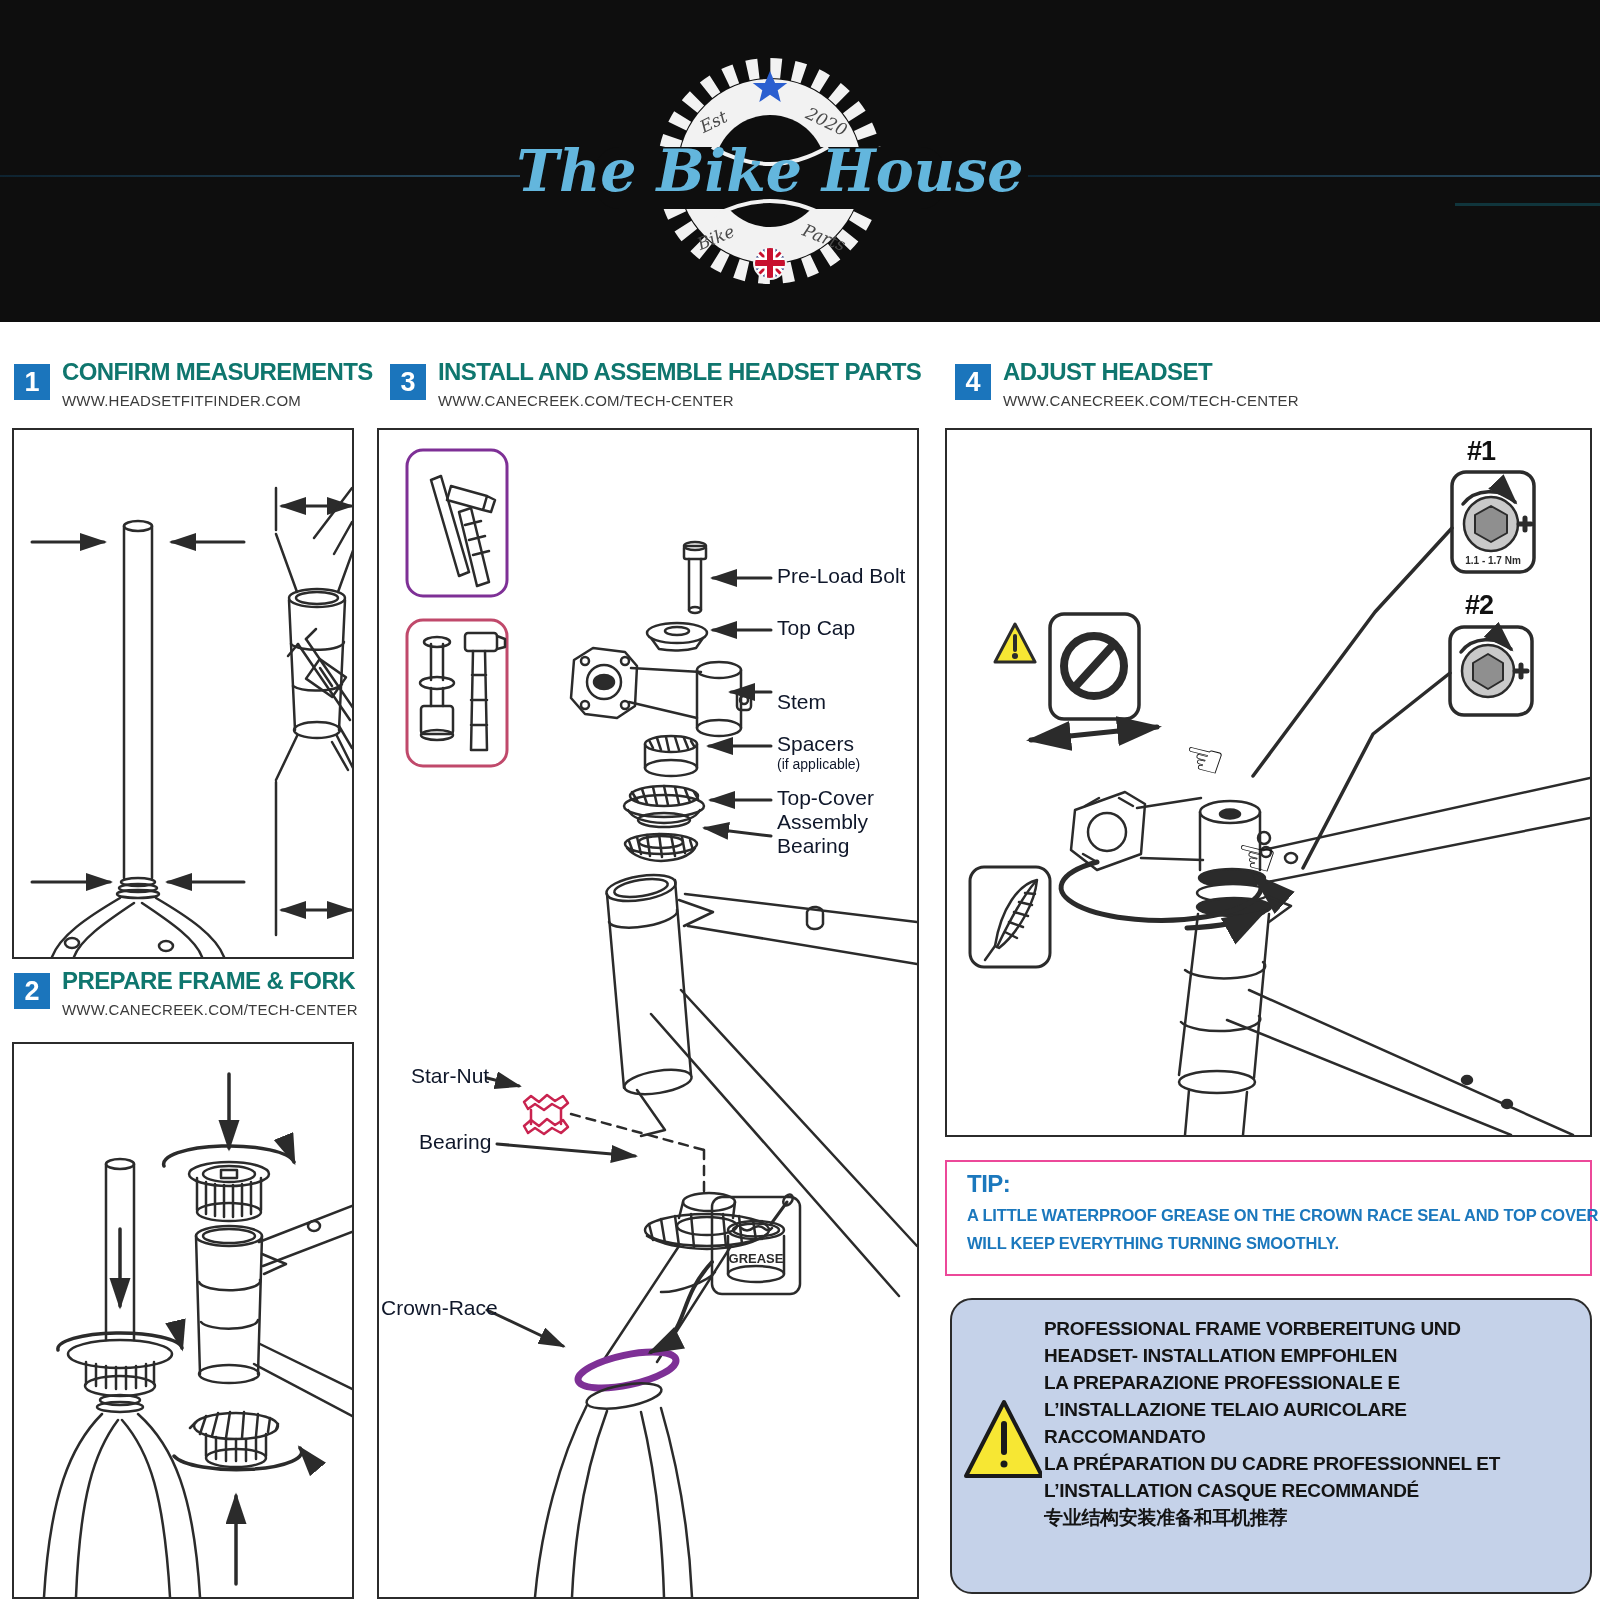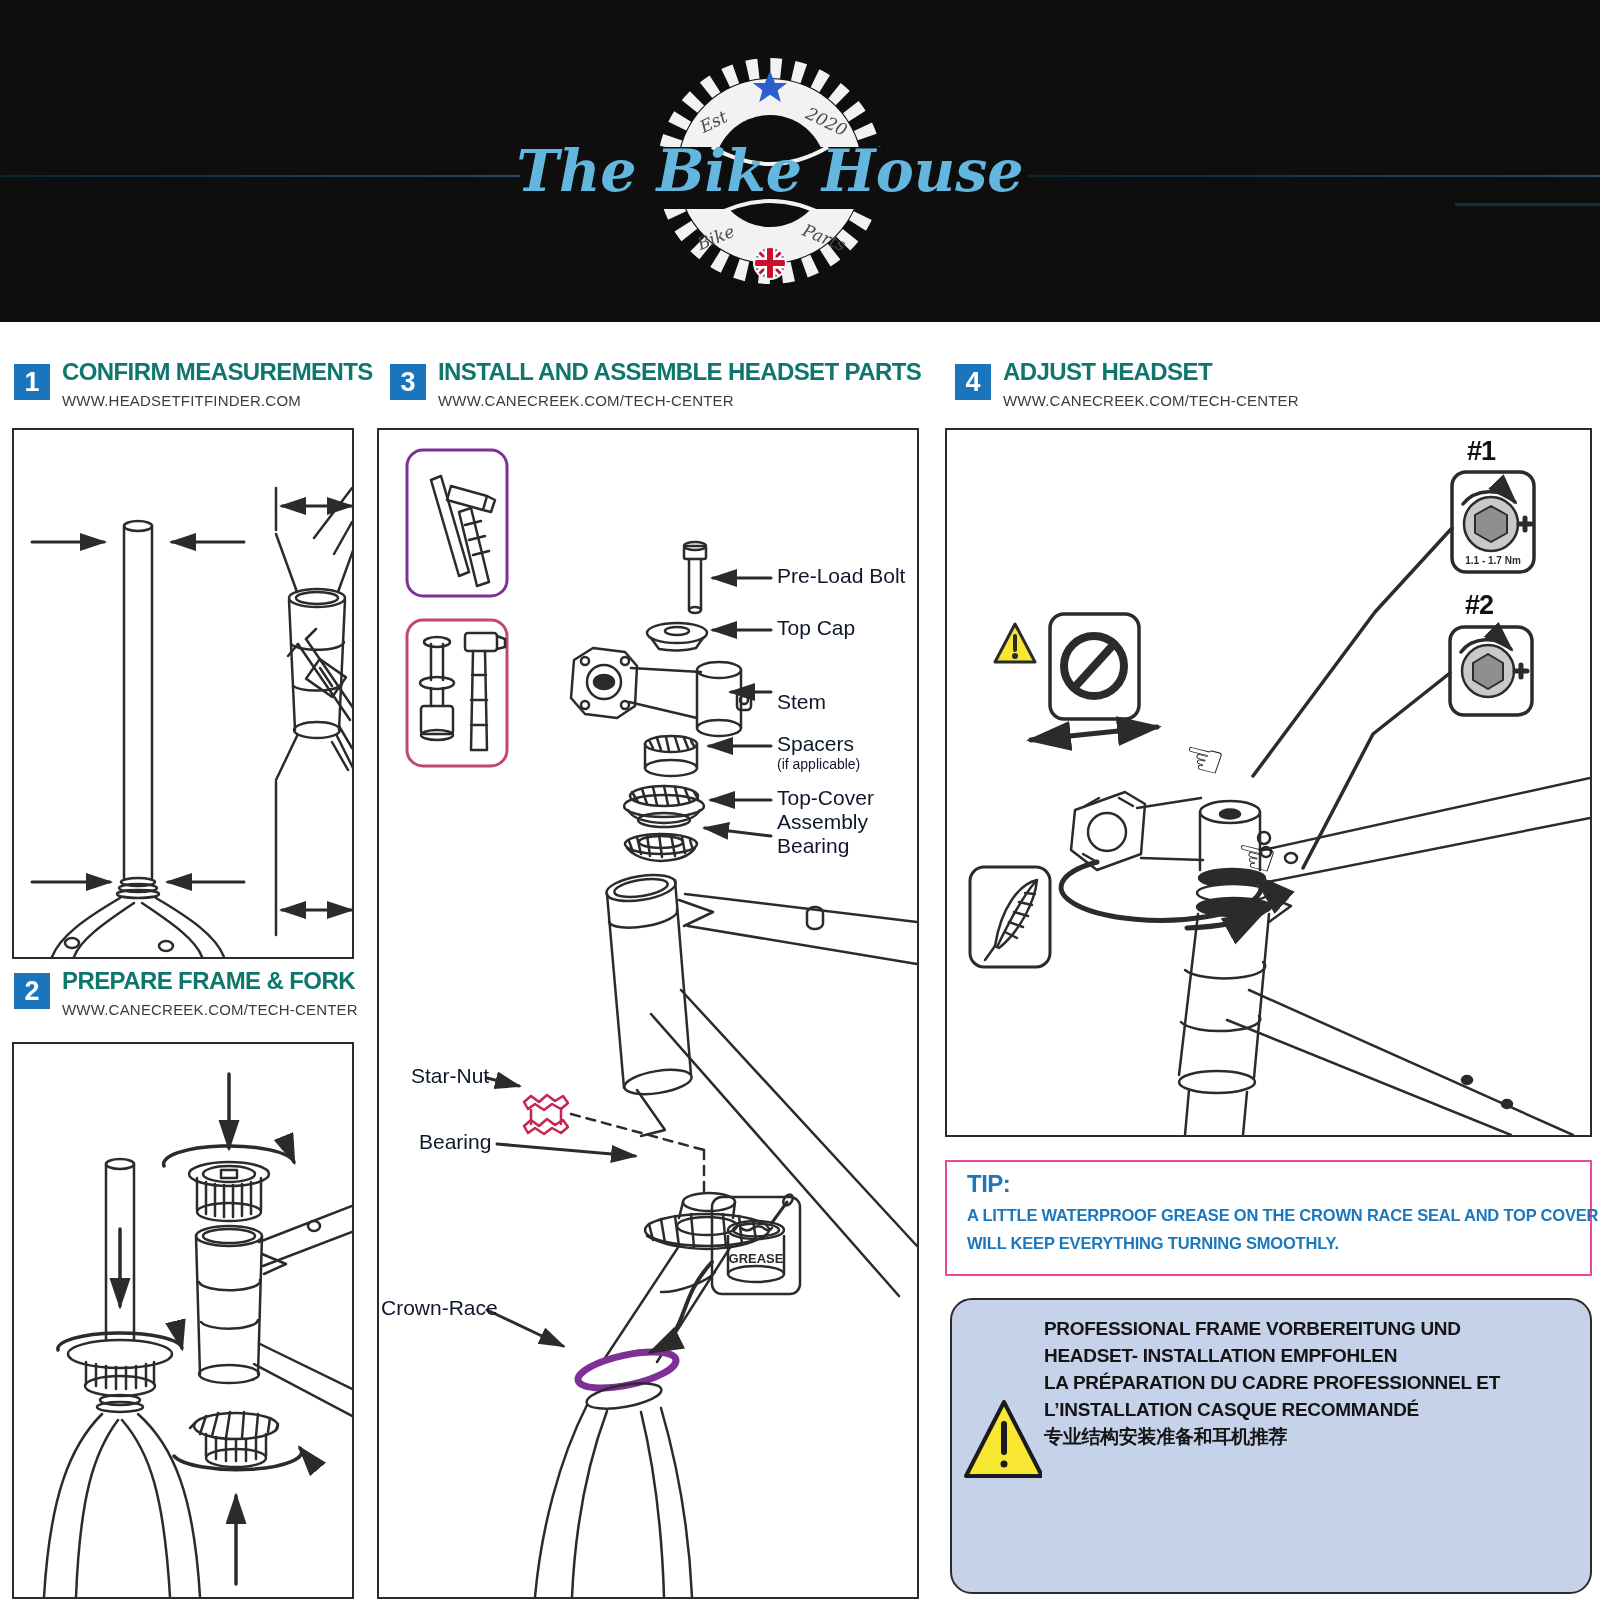--- a/index.html
+++ b/index.html
@@ -439,18 +439,19 @@
   </div>
 
   <div id="warnbox" style="left:950px;top:1298px;width:638px;height:292px;">
     <svg width="90" height="292" style="position:absolute;left:0;top:0;">
       <path d="M52,102 L90,176 L14,176 Z" fill="#f7e733" stroke="#1a1a1a" stroke-width="4" stroke-linejoin="round"></path>
       <path d="M52,124 V152" stroke="#1a1a1a" stroke-width="6" stroke-linecap="round"></path>
       <circle cx="52" cy="164" r="3.5" fill="#1a1a1a"></circle>
     </svg>
     <div class="warntext">
       <div>PROFESSIONAL FRAME VORBEREITUNG UND HEADSET- INSTALLATION EMPFOHLEN</div>
+      <div>LA PREPARAZIONE PROFESSIONALE E L’INSTALLAZIONE TELAIO AURICOLARE RACCOMANDATO</div>
       <div>LA PRÉPARATION DU CADRE PROFESSIONNEL ET L’INSTALLATION CASQUE RECOMMANDÉ</div>
       <div>专业结构安装准备和耳机推荐</div>
     </div>
   </div>
 
 </div>
 
 </body></html>

